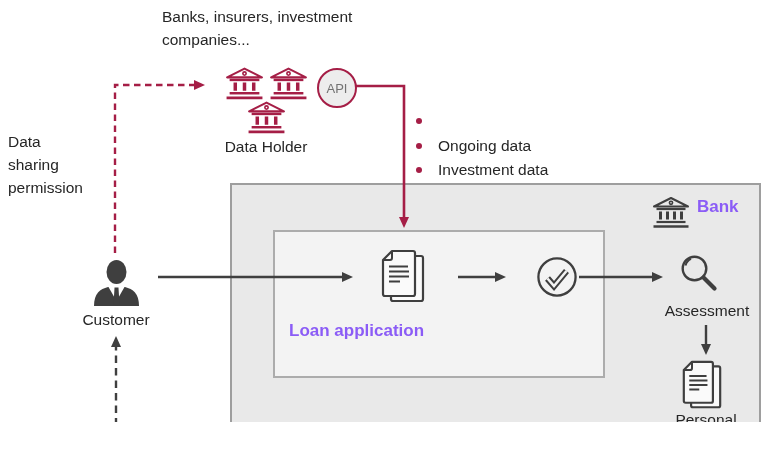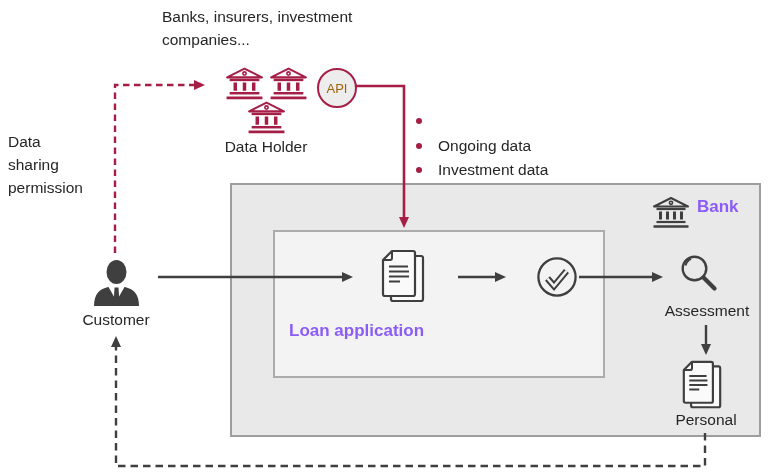--- a/index.html
+++ b/index.html
@@ -3,21 +3,21 @@
 <meta charset="utf-8">
 <style>
   :root{
     --accent:#A51E46; --ink:#3F3F3F; --text:#262626;
     --outer-fill:#E9E9E9; --outer-border:#9E9E9E;
     --inner-fill:#F3F3F3; --inner-border:#ACACAC;
     --api-fill:#EDEDED; --page-fill:#FAFAFA;
   }
   *{margin:0;padding:0;box-sizing:border-box;}
   body{background:#fff;font-family:"Liberation Sans","DejaVu Sans",sans-serif;color:var(--text);}
-  .stage{position:relative;width:768px;height:475px;background:#fff;overflow:hidden;padding-left:20px;}
+  .stage{position:relative;width:768px;height:422px;background:#fff;overflow:hidden;padding-left:20px;}
   .abs{position:absolute;}
   
   .outer-box{left:230px;top:183px;width:531px;height:254px;background:var(--outer-fill);
     border:2px solid var(--outer-border);z-index:1;}
   .inner-box{left:273px;top:230px;width:332px;height:148px;background:var(--inner-fill);
     border:2px solid var(--inner-border);z-index:2;}
   
   svg.connectors{left:0;top:0;width:768px;height:475px;z-index:4;pointer-events:none;}
   .c-dash-acc{stroke:var(--accent);stroke-width:2.4;stroke-dasharray:6.5 4.5;fill:none;}
   .c-solid-acc{stroke:var(--accent);stroke-width:2.6;fill:none;}
@@ -29,21 +29,21 @@
   .lbl-bold{font-size:17px;font-weight:700;color:#8b5cf6;z-index:6;}
   
   ul.bullets{left:410px;top:109px;list-style:none;z-index:6;}
   ul.bullets li{display:flex;align-items:center;height:24.4px;}
   ul.bullets .dot{width:6px;height:6px;border-radius:50%;background:var(--accent);
     margin:0 16px 0 6px;flex:0 0 auto;}
   ul.bullets span.txt{font-size:15.5px;color:var(--text);}
   
   .api-circle{left:317px;top:68px;width:40px;height:40px;border-radius:50%;
     background:var(--api-fill);border:2.5px solid var(--accent);z-index:5;
-    display:flex;align-items:center;justify-content:center;font-size:13px;color:#a16207;}
+    display:flex;align-items:center;justify-content:center;font-size:13px;color:#737373;}
   
   .icon{z-index:5;}
   .s-acc{stroke:var(--accent);fill:none;}
   .s-ink{stroke:var(--ink);fill:none;}
   .f-ink{fill:var(--ink);}
   .page{fill:var(--page-fill);stroke:var(--ink);}
 </style>
 </head>
 <body>
 

